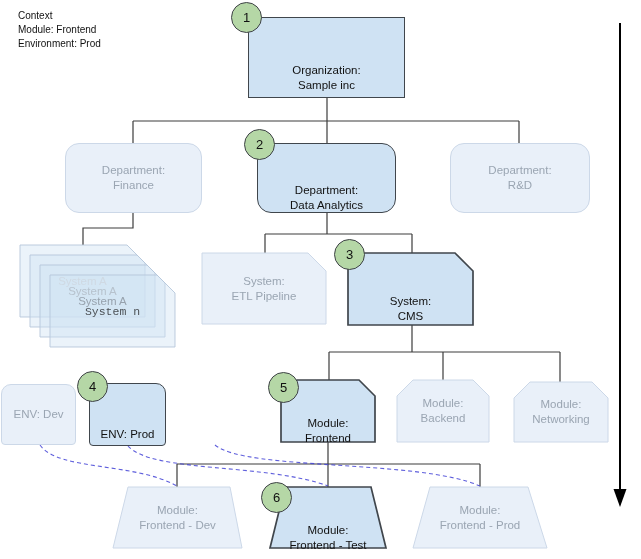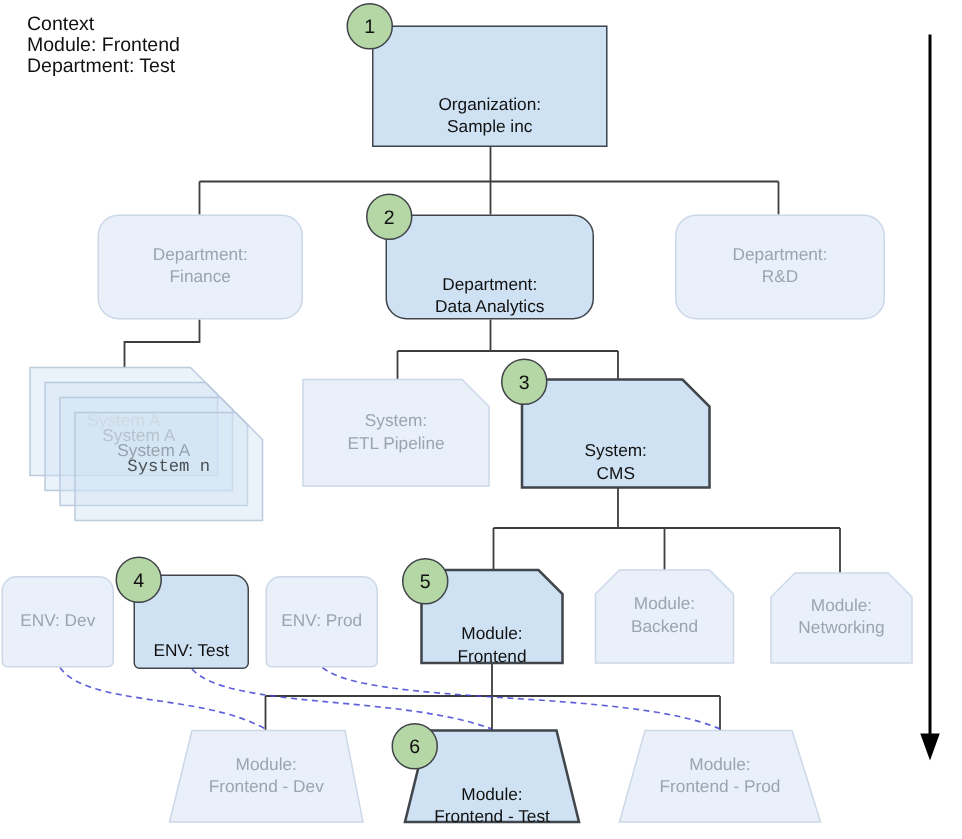--- a/index.html
+++ b/index.html
@@ -3,21 +3,21 @@
 <meta charset="utf-8">
 <style>
   html,body { margin:0; padding:0; background:#ffffff; }
   .canvas {
     position:relative; width:641px; height:559px; background:#ffffff;
     font-family:"Liberation Sans", sans-serif; overflow:hidden;
   }
   
   .context {
     position:absolute; left:18px; top:9px; z-index:2;
-    font-size:13px; line-height:14px; color:#111;
+    font-size:10px; line-height:14px; color:#111;
   }
   
   .wires { position:absolute; left:0; top:0; width:641px; height:559px; z-index:1; }
   .wires path.solid   { fill:none; stroke:var(--connector,#3d3d3d); stroke-width:1.2; }
   .wires path.dashed  { fill:none; stroke:var(--dashed-link,#4343d6); stroke-width:1.1; stroke-dasharray:4 3; opacity:.85; }
   .wires path.arrowline { fill:none; stroke:var(--arrow,#000); stroke-width:2; }
   .wires polygon.arrowhead { fill:var(--arrow,#000); }
   
   .node { position:absolute; z-index:2; box-sizing:border-box; }
   .node svg { position:absolute; left:0; top:0; width:100%; height:100%; overflow:visible; display:block; }
@@ -44,21 +44,21 @@
   }
 </style>
 </head>
 <body>
 
 <div class="canvas">
 
   <div class="context">
     <div>Context</div>
     <div>Module: Frontend</div>
-    <div>Department: Test</div>
+    <div>Environment: Prod</div>
   </div>
 
   <svg class="wires">
     <path class="solid" d="
       M327 98 L327 121 M133 121 L519 121 M133 121 L133 143 M327 121 L327 143 M519 121 L519 143
       M133 213 L133 228 L83 228 L83 245
       M327 213 L327 234 M265 234 L412 234 M265 234 L265 253 M412 234 L412 253
       M412 324 L412 352 M329 352 L560 352 M329 352 L329 380 M443 352 L443 380 M560 352 L560 383
       M328 442 L328 464 M177 464 L480 464 M177 464 L177 487 M328 464 L328 487 M480 464 L480 487"></path>
     <path class="dashed" d="
@@ -113,23 +113,20 @@
         <polygon class="poly-active" points="0,0 107,0 125,18 125,72 0,72"></polygon>
       </svg>
     <div class="label">System:
 CMS</div>
   </div>
 
   <div class="node box faded env-round" style="left:1px; top:384px; width:75px; height:61px;padding-left:43px;">
     <div class="label">ENV: Dev</div>
   </div>
   <div class="node box active env-round" style="left:89px; top:383px; width:77px; height:63px;">
-    <div class="label">ENV: Test</div>
-  </div>
-  <div class="node box faded env-round" style="left:177px; top:384px; width:75px; height:61px;">
     <div class="label">ENV: Prod</div>
   </div>
 
   <div class="node active" style="left:281px; top:380px; width:94px; height:62px;">
     <svg viewBox="0 0 94 62">
         <polygon class="poly-active" points="0,16 16,0 78,0 94,16 94,62 0,62"></polygon>
       </svg>
     <div class="label">Module:
 Frontend</div>
   </div>

